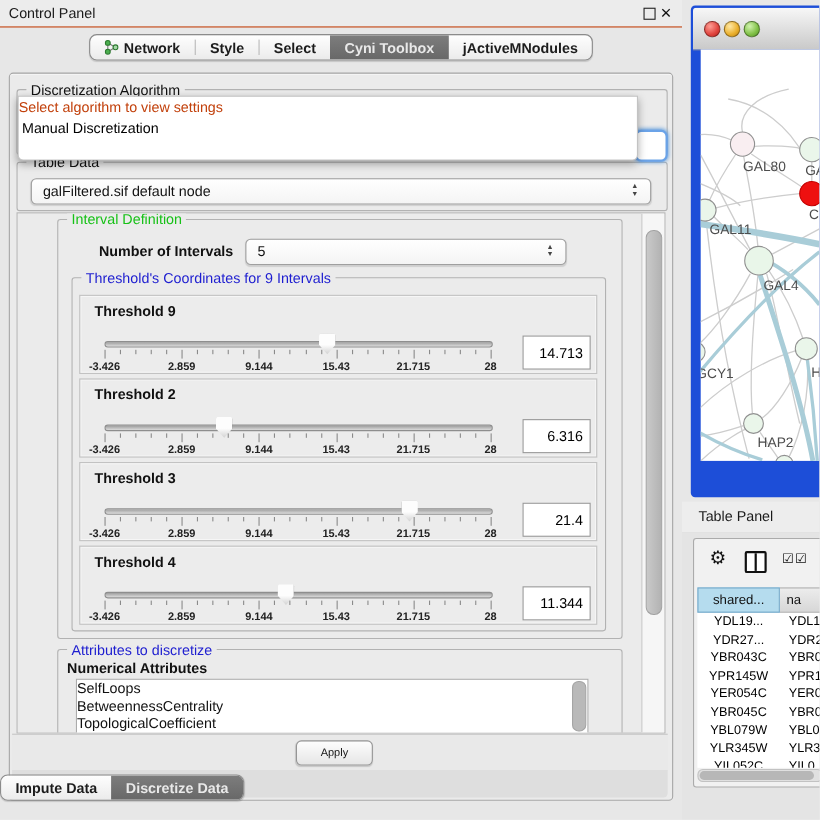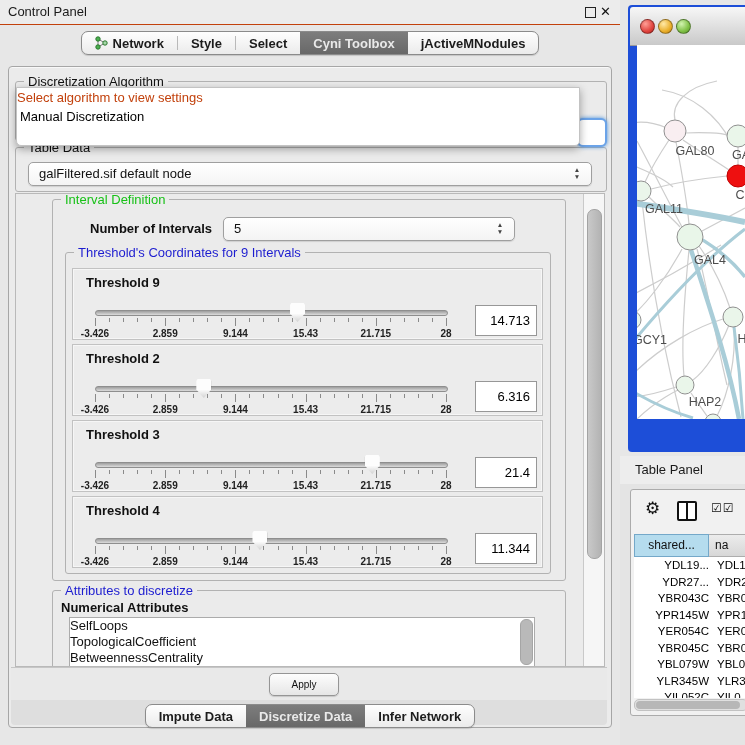--- a/index.html
+++ b/index.html
@@ -12,21 +12,21 @@
   .abs{position:absolute}
 
   
   #control-panel{left:0;top:0;width:620px;height:745px}
   #cp-titlebar{left:0;top:0;width:620px;height:24px;background:#ececec;border-bottom:1px solid #c2410c}
   #cp-title{left:8px;top:0;height:24px;line-height:24px;font-size:13px;color:#1a1a1a}
   #float-icon{left:585px;top:7px;width:9px;height:9px;border:1.5px solid #222;background:#ececec}
   #close-icon{left:600px;top:3px;font-size:13px;font-weight:bold;color:#111;line-height:18px}
 
   #top-tab-row{left:0;top:31px;width:620px;display:flex;justify-content:center}
-  #bottom-tab-row{left:0;top:704px;width:620px;display:flex;justify-content:center;z-index:6}
+  #bottom-tab-row{left:0;top:704px;width:620px;display:flex;justify-content:flex-start;z-index:6}
   .tabstrip{display:inline-flex;height:22px;border:1px solid #8b8b8b;border-radius:7px;
     background:linear-gradient(#fefefe,#ebebeb);overflow:hidden;box-shadow:0 1px 1px rgba(0,0,0,.15)}
   .tab{display:flex;align-items:center;gap:5px;padding:0 13px;font-size:13px;font-weight:bold;color:#1c1c1c;white-space:nowrap}
   .tab.selected{background:linear-gradient(#7d7d7d,#686868);color:#e9e9e9}
   .tab-sep{width:1px;background:#b9b9b9;margin:4px 0}
 
   #outer-panel{left:8px;top:66px;width:602px;height:660px;background:#ebebeb;
     border:1px solid #a6a6a6;border-radius:4px;box-shadow:inset 0 1px 0 #f8f8f8}
 
   .group{position:absolute;border:1px solid #b2b2b2;border-radius:3px}
@@ -122,21 +122,21 @@
   #data-table{position:absolute;left:3px;top:44px;width:150px}
   .thead{display:flex;height:23px}
   .th{box-sizing:border-box;font-size:12px;color:#111;text-align:center;line-height:21px;
     background:linear-gradient(#ececec,#d7d7d7);border:1px solid #adadad;white-space:nowrap;overflow:hidden}
   .th.sel{background:#b5dcee;border:1px solid #74a8c9}
   .th.c1{width:75px}
   .th.c2{width:75px;border-left:none;text-align:left;padding-left:6px}
   #table-rows{height:141px;overflow:hidden;background:#fff}
   .tr{display:flex;height:16.5px}
   .td{box-sizing:border-box;font-size:11.5px;color:#000;line-height:16.5px;white-space:nowrap;overflow:hidden}
-  .td.c1{width:75px;text-align:right}
+  .td.c1{width:75px;text-align:center}
   .td.c2{width:75px;padding-left:8px}
   #h-scrollbar{position:absolute;left:3px;top:209px;width:112px;height:10px;border-radius:5px;background:#e0e0e0;border:1px solid #c2c2c2}
   #h-thumb{position:absolute;left:1px;top:1px;width:104px;height:8px;border-radius:4px;background:#b7b7b7}
 
   .nettab-icon{width:13px;height:14px}
 </style>
 </head>
 <body>
 
 <div class="abs" id="control-panel">
@@ -395,22 +395,22 @@
   </div>
 </div>
         </div>
       </div>
 
       <div class="group" id="attributes-group">
         <span class="group-title blue">Attributes to discretize</span>
         <div id="numattr-label">Numerical Attributes</div>
         <div id="attr-list">
           <div class="attr-item">SelfLoops</div>
+            <div class="attr-item">BetweennessCentrality</div>
             <div class="attr-item">TopologicalCoefficient</div>
-            <div class="attr-item">BetweennessCentrality</div>
             <div id="attr-scrollbar"></div>
         </div>
       </div>
 
       <div id="v-scrollbar">
         <div id="v-thumb"></div>
       </div>
     </div>
 
     <div class="abs" id="apply-bar">
@@ -419,23 +419,20 @@
     <div class="abs" id="lower-strip"></div>
   </div>
 
   <div class="abs" id="bottom-tab-row">
     <div class="tabstrip" id="bottom-tab-strip">
         <div class="tab">
           <span>Impute Data</span>
         </div>
         <div class="tab selected">
           <span>Discretize Data</span>
-        </div>
-        <div class="tab">
-          <span>Infer Network</span>
         </div>
       </div>
   </div>
 </div>
 
 <div class="abs" id="network-window">
   <div id="net-titlebar">
     <div class="traffic" id="light-red"></div>
     <div class="traffic" id="light-yellow"></div>
     <div class="traffic" id="light-green"></div>

